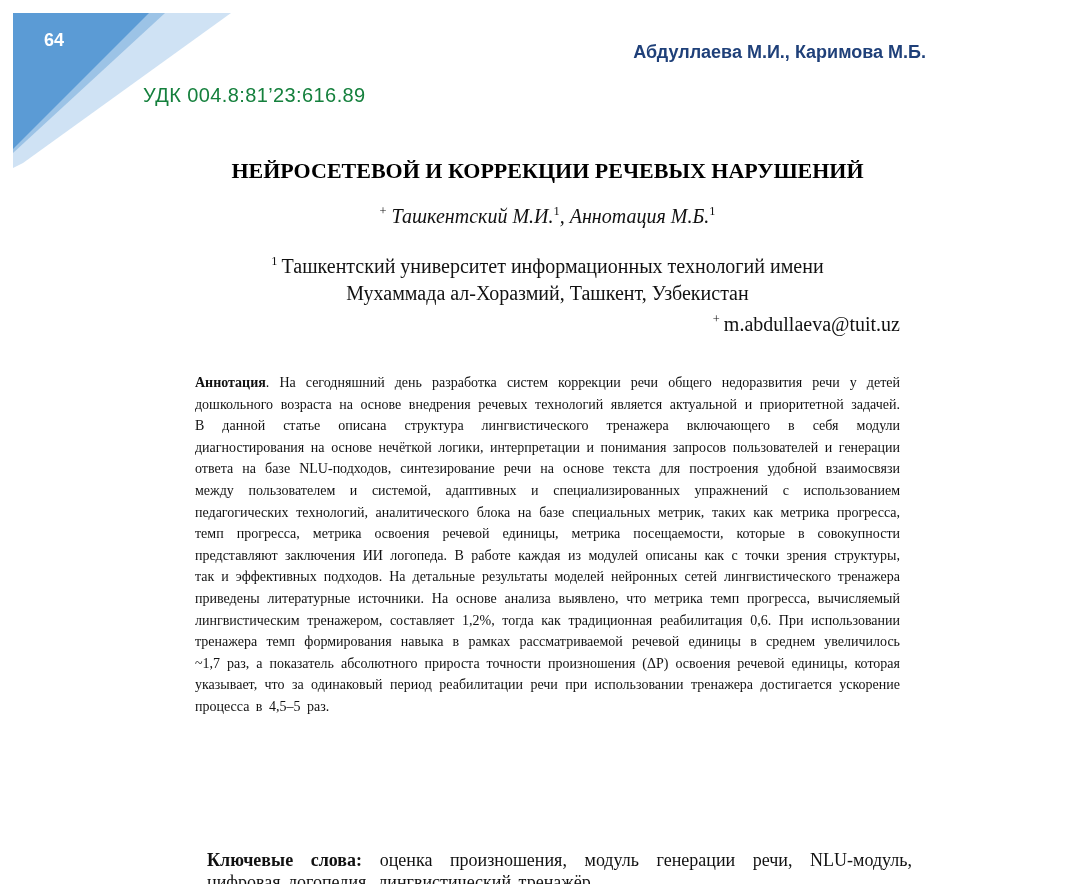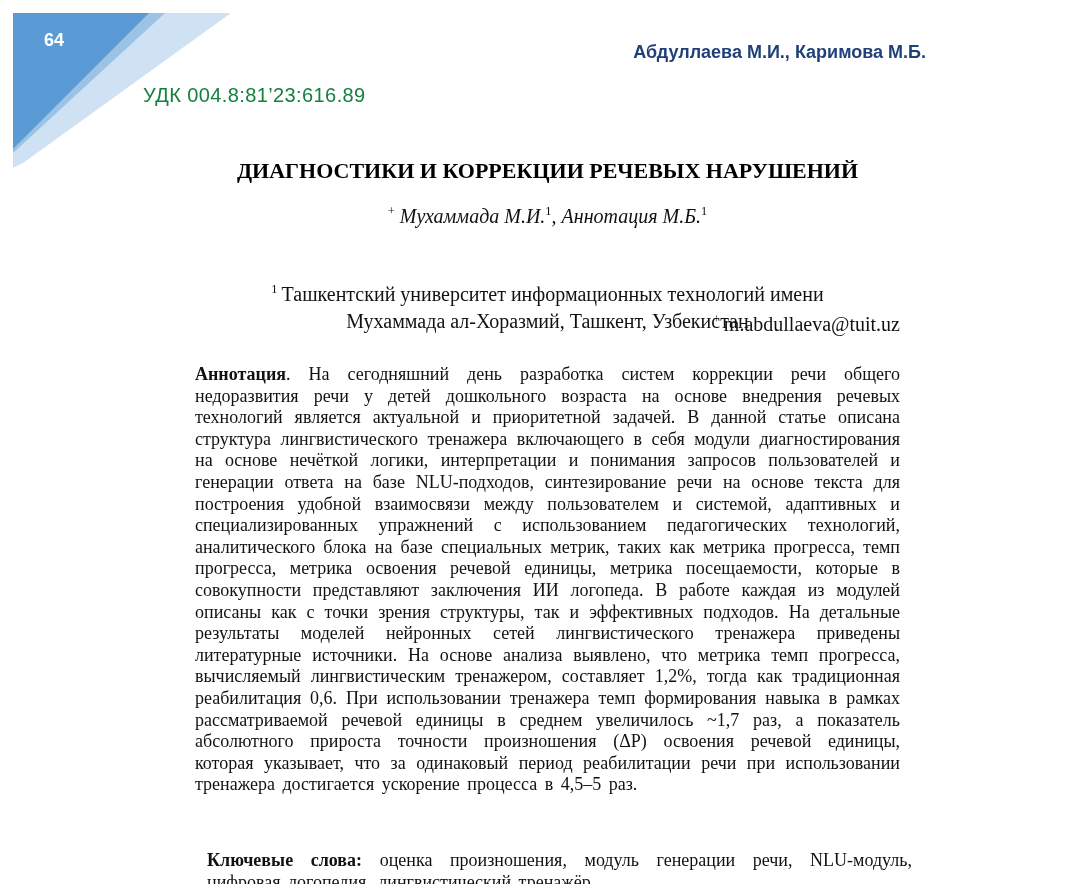--- a/index.html
+++ b/index.html
@@ -73,40 +73,39 @@
   }
   .authors-line sup.corr-mark { margin-right: 5px; }
   .affiliation {
     position: absolute;
     left: 195px;
     top: 248px;
     width: 705px;
     text-align: center;
     font-size: 20px;
     line-height: 27px;
-    margin-top: 28px;
   }
   .affiliation sup { margin-right: 4px; }
   .email-line {
     position: absolute;
     left: 195px;
     top: 312px;
     width: 705px;
     text-align: right;
     font-size: 20px;
   }
   .email-line sup { margin-right: 4px; }
   .abstract {
     position: absolute;
     left: 195px;
-    top: 364px;
+    top: 372px;
     width: 705px;
     margin: 0;
     text-align: justify;
-    font-size: 18px;
+    font-size: 14px;
     line-height: 21.6px;
     word-spacing: 3px;
   }
   .keywords {
     position: absolute;
     left: 195px;
     top: 837px;
     width: 705px;
     margin: 12px;
     text-align: justify;
@@ -126,23 +125,23 @@
     <polygon points="118,0 152,0 0,140 0,114" fill="#9cc3e6"></polygon>
     <polygon points="0,0 136,0 0,136" fill="#5b9bd5"></polygon>
   </svg>
 
   <div class="page-number">64</div>
 
   <div class="running-head">Абдуллаева М.И., Каримова М.Б.</div>
 
   <div class="udc">УДК 004.8:81’23:616.89</div>
 
-  <h1 class="article-title"><br><span>ДИАГНОСТИКИ И КОРРЕКЦИИ РЕЧЕВЫХ НАРУШЕНИЙ</span></h1>
+  <h1 class="article-title"><br><span>НЕЙРОСЕТЕВОЙ И КОРРЕКЦИИ РЕЧЕВЫХ НАРУШЕНИЙ</span></h1>
 
-  <div class="authors-line"><sup class="corr-mark">+</sup><span>Мухаммада М.И.</span><sup>1</sup><span>, </span><span>Аннотация М.Б.</span><sup>1</sup></div>
+  <div class="authors-line"><sup class="corr-mark">+</sup><span>Ташкентский М.И.</span><sup>1</sup><span>, </span><span>Аннотация М.Б.</span><sup>1</sup></div>
 
   <div class="affiliation"><sup>1</sup><span>Ташкентский университет информационных технологий имени</span><br><span>Мухаммада ал-Хоразмий, Ташкент, Узбекистан</span></div>
 
   <div class="email-line"><sup>+</sup><span>m.abdullaeva@tuit.uz</span></div>
 
   <p class="abstract"><b>Аннотация</b><span>. На сегодняшний день разработка систем коррекции речи общего недоразвития речи у детей дошкольного возраста на основе внедрения речевых технологий является актуальной и приоритетной задачей. В данной статье описана структура лингвистического тренажера включающего в себя модули диагностирования на основе нечёткой логики, интерпретации и понимания запросов пользователей и генерации ответа на базе NLU-подходов, синтезирование речи на основе текста для построения удобной взаимосвязи между пользователем и системой, адаптивных и специализированных упражнений с использованием педагогических технологий, аналитического блока на базе специальных метрик, таких как метрика прогресса, темп прогресса, метрика освоения речевой единицы, метрика посещаемости, которые в совокупности представляют заключения ИИ логопеда. В работе каждая из модулей описаны как с точки зрения структуры, так и эффективных подходов. На детальные результаты моделей нейронных сетей лингвистического тренажера приведены литературные источники. На основе анализа выявлено, что метрика темп прогресса, вычисляемый лингвистическим тренажером, составляет 1,2%, тогда как традиционная реабилитация 0,6. При использовании тренажера темп формирования навыка в рамках рассматриваемой речевой единицы в среднем увеличилось ~1,7 раз, а показатель абсолютного прироста точности произношения (ΔР) освоения речевой единицы, которая указывает, что за одинаковый период реабилитации речи при использовании тренажера достигается ускорение процесса в 4,5–5 раз.</span></p>
 
   <p class="keywords"><b>Ключевые слова:</b><span> оценка произношения, модуль генерации речи, NLU-модуль, цифровая логопедия, лингвистический тренажёр.</span></p>
 
 </div>

